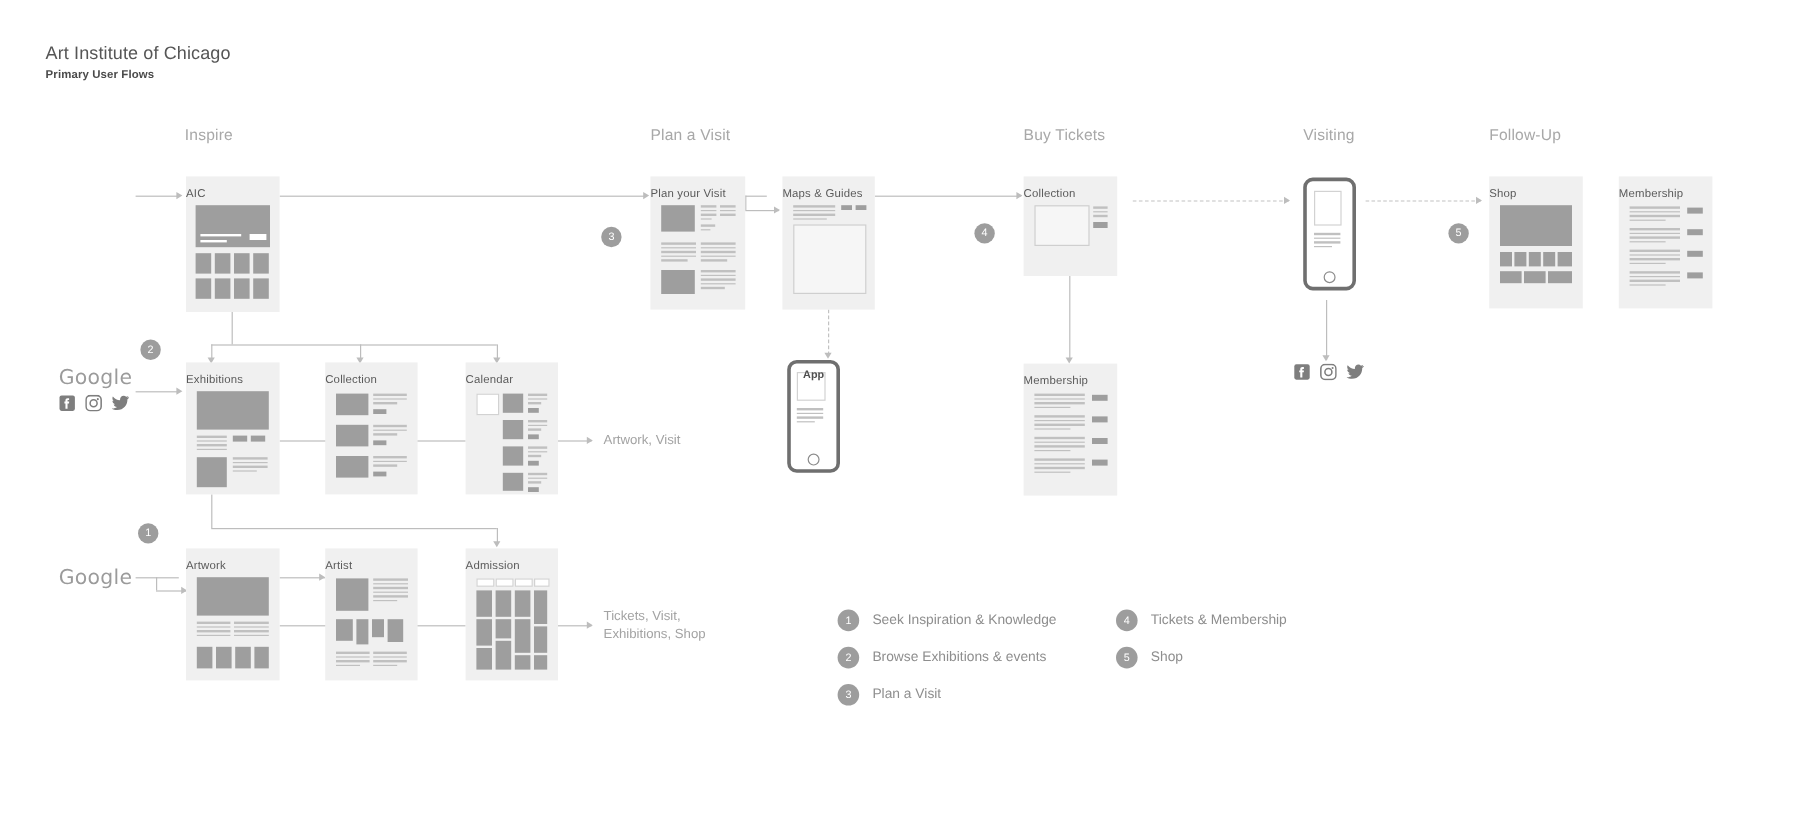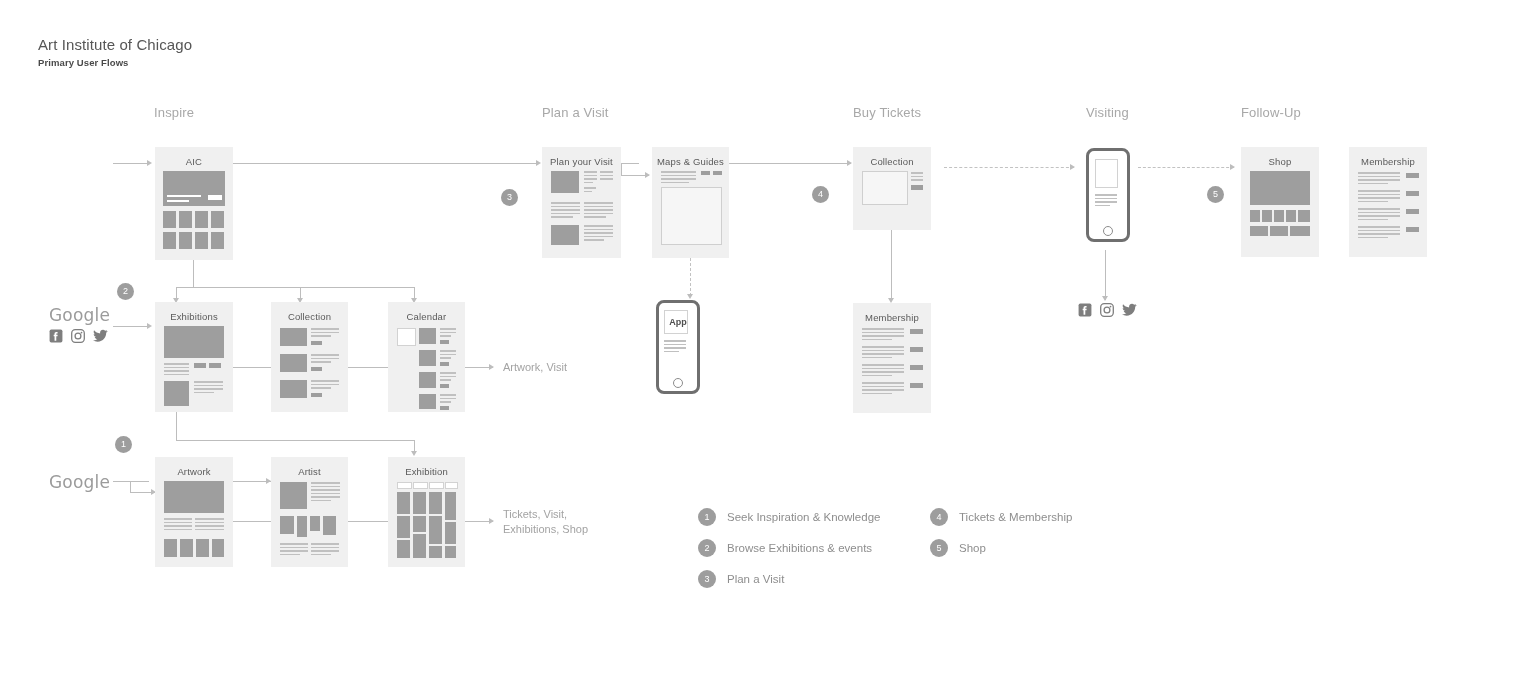--- a/index.html
+++ b/index.html
@@ -13,21 +13,21 @@
   
   #doc-title{left:38px;top:36px;font-size:15px;color:#565656;letter-spacing:.1px;}
   #doc-subtitle{left:38px;top:57px;font-size:9.5px;color:#4a4a4a;font-weight:bold;letter-spacing:.1px;}
 
   
   .phase{font-size:13px;color:#a8a8a8;top:105px;letter-spacing:.15px;}
 
   
   .card{background:#f0f0f0;}
   .card-title{
-    width:100%;text-align:center;font-size:9.5px;color:#5a5a5a;
+    width:100%;text-align:left;font-size:9.5px;color:#5a5a5a;
     position:absolute;top:9px;left:0;letter-spacing:.15px;
   }
   .blk{position:absolute;background:#9e9e9e;}
   .lnw{position:absolute;background:#ffffff;height:2.4px;}
   .box{position:absolute;background:#ffffff;border:1px solid #d2d2d2;}
   .boxe{position:absolute;background:#f0f0f0;border:1px solid #cfcfcf;}
 
   
   .lines{position:absolute;}
   .lines i{display:block;background:#c0c0c0;height:1.5px;margin-bottom:2.1px;}
@@ -465,42 +465,42 @@
     </div>
   <div class="lines" style="left:40px;top:86px;width:28px;">
       <i style="width:28px"></i>
       <i style="width:28px"></i>
       <i style="width:28px"></i>
       <i style="width:20px"></i>
     </div>
 </div>
 
 <div class="abs card" style="left:388px;top:457px;width:77px;height:110px;">
-  <div class="card-title">Exhibition</div>
+  <div class="card-title">Admission</div>
   <div class="box" style="left:9px;top:25px;width:13px;height:5px;"></div>
   <div class="box" style="left:25px;top:25px;width:13px;height:5px;"></div>
   <div class="box" style="left:41px;top:25px;width:13px;height:5px;"></div>
   <div class="box" style="left:57px;top:25px;width:11px;height:5px;"></div>
   <div class="blk" style="left:9px;top:35px;width:13px;height:22px;"></div>
   <div class="blk" style="left:25px;top:35px;width:13px;height:22px;"></div>
   <div class="blk" style="left:41px;top:35px;width:13px;height:22px;"></div>
   <div class="blk" style="left:57px;top:35px;width:11px;height:28px;"></div>
   <div class="blk" style="left:9px;top:59px;width:13px;height:22px;"></div>
   <div class="blk" style="left:25px;top:59px;width:13px;height:16px;"></div>
   <div class="blk" style="left:41px;top:59px;width:13px;height:28px;"></div>
   <div class="blk" style="left:57px;top:65px;width:11px;height:22px;"></div>
   <div class="blk" style="left:9px;top:83px;width:13px;height:18px;"></div>
   <div class="blk" style="left:25px;top:77px;width:13px;height:24px;"></div>
   <div class="blk" style="left:41px;top:89px;width:13px;height:12px;"></div>
   <div class="blk" style="left:57px;top:89px;width:11px;height:12px;"></div>
 </div>
 
 <div class="abs phone" style="left:656px;top:300px;width:38px;height:88px;">
   <div class="box" style="left:5px;top:7px;width:22px;height:22px;"></div>
-  <div class="app-label" style="top:14px;">App</div>
+  <div class="app-label" style="top:4px;">App</div>
   <div class="lines" style="left:5px;top:37px;width:22px;">
       <i style="width:22px"></i>
       <i style="width:22px"></i>
       <i style="width:22px"></i>
       <i style="width:15px"></i>
     </div>
   <div class="phone-home" style="left:14px;bottom:3px;width:8px;height:8px;"></div>
 </div>
 
 <div class="abs phone" style="left:1086px;top:148px;width:38px;height:88px;">

